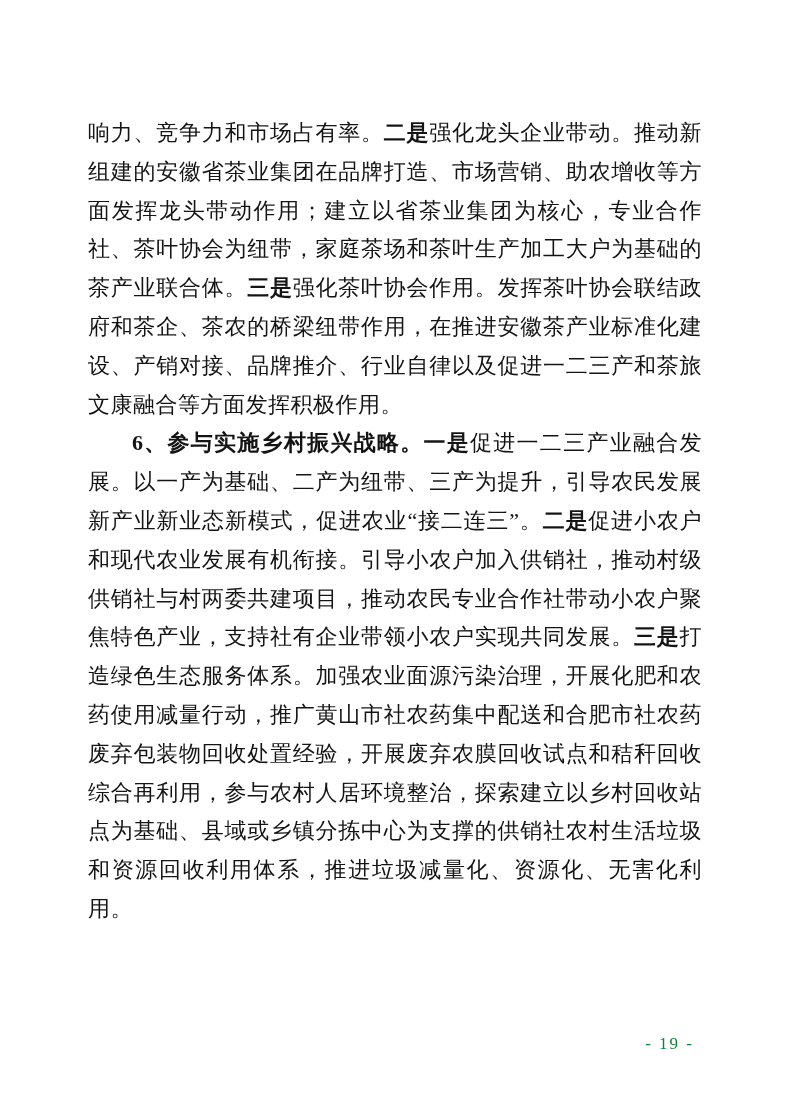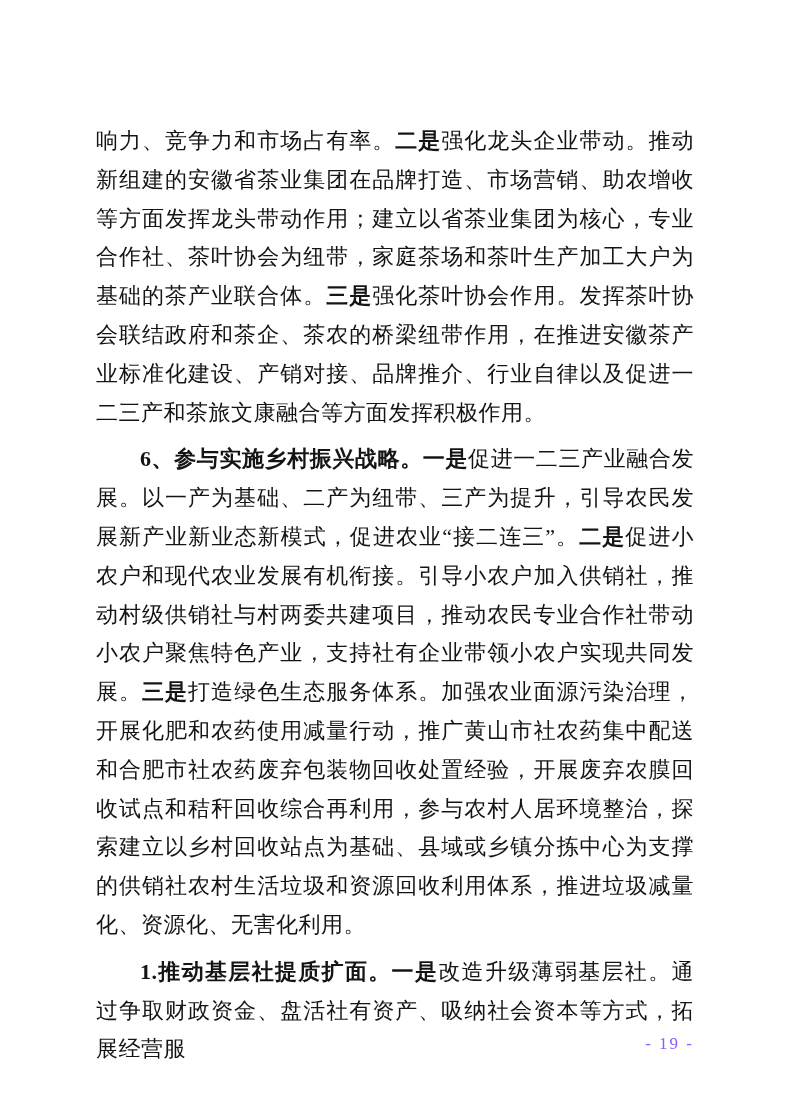--- a/index.html
+++ b/index.html
@@ -21,43 +21,42 @@
     left: 88px;
     top: 114px;
     width: 614px;
     font-size: 22px;
     line-height: 38.8px;
     text-align: justify;
     text-justify: inter-ideograph;
     letter-spacing: 0.5px;
   }
   .para {
-    margin: 8px;
+    margin: 0;
     padding: 0;
   }
   .para.indent {
     text-indent: 2em;
     font-family: Liberation Serif, serif;
   }
   .seg-bold {
     font-weight: bold;
   }
   .page-num {
     position: absolute;
     right: 96px;
     top: 1034px;
     font-size: 17px;
     letter-spacing: 2px;
-    color: #8b5cf6;
+    color: #15803d;
     font-family: "Liberation Serif", "DejaVu Serif", serif;
   }
 </style>
 </head>
 <body>
 
 <div class="page">
   <div class="content">
       <p class="para"><span>响力、竞争力和市场占有率。</span><span class="seg-bold">二是</span><span>强化龙头企业带动。推动新组建的安徽省茶业集团在品牌打造、市场营销、助农增收等方面发挥龙头带动作用；建立以省茶业集团为核心，专业合作社、茶叶协会为纽带，家庭茶场和茶叶生产加工大户为基础的茶产业联合体。</span><span class="seg-bold">三是</span><span>强化茶叶协会作用。发挥茶叶协会联结政府和茶企、茶农的桥梁纽带作用，在推进安徽茶产业标准化建设、产销对接、品牌推介、行业自律以及促进一二三产和茶旅文康融合等方面发挥积极作用。</span></p>
       <p class="para indent"><span class="seg-bold">6、参与实施乡村振兴战略。一是</span><span>促进一二三产业融合发展。以一产为基础、二产为纽带、三产为提升，引导农民发展新产业新业态新模式，促进农业“接二连三”。</span><span class="seg-bold">二是</span><span>促进小农户和现代农业发展有机衔接。引导小农户加入供销社，推动村级供销社与村两委共建项目，推动农民专业合作社带动小农户聚焦特色产业，支持社有企业带领小农户实现共同发展。</span><span class="seg-bold">三是</span><span>打造绿色生态服务体系。加强农业面源污染治理，开展化肥和农药使用减量行动，推广黄山市社农药集中配送和合肥市社农药废弃包装物回收处置经验，开展废弃农膜回收试点和秸秆回收综合再利用，参与农村人居环境整治，探索建立以乡村回收站点为基础、县域或乡镇分拣中心为支撑的供销社农村生活垃圾和资源回收利用体系，推进垃圾减量化、资源化、无害化利用。</span></p>
-      <p class="para indent"><span class="seg-bold">1.推动基层社提质扩面。一是</span><span>改造升级薄弱基层社。通过争取财政资金、盘活社有资产、吸纳社会资本等方式，拓展经营服</span></p>
     </div>
   <div class="page-num">- 19 -</div>
 </div>
 
 </body></html>

